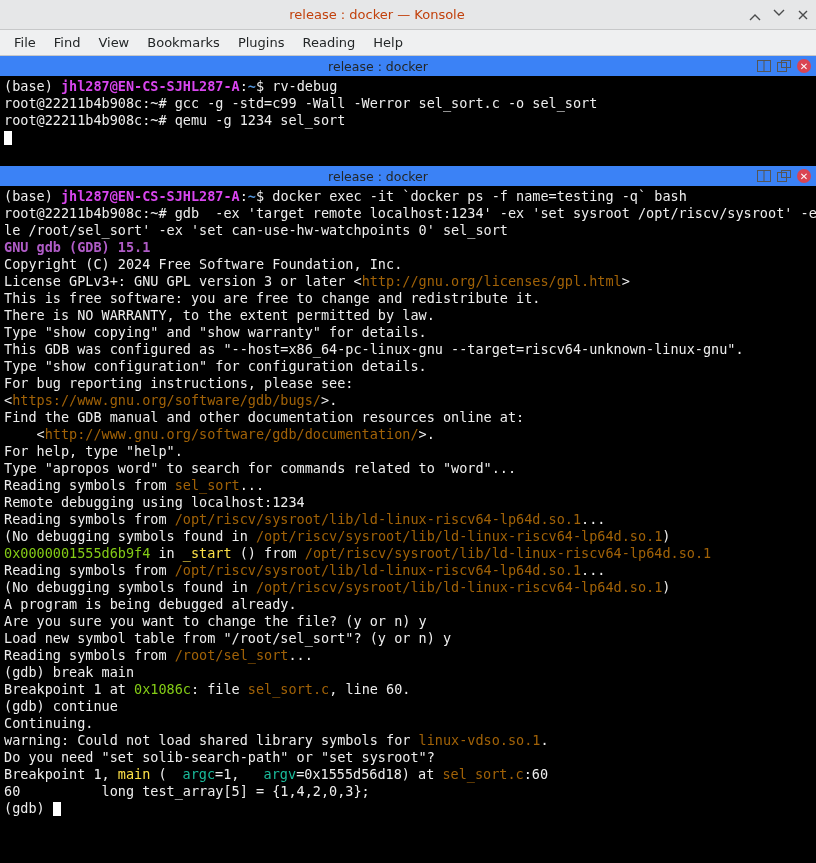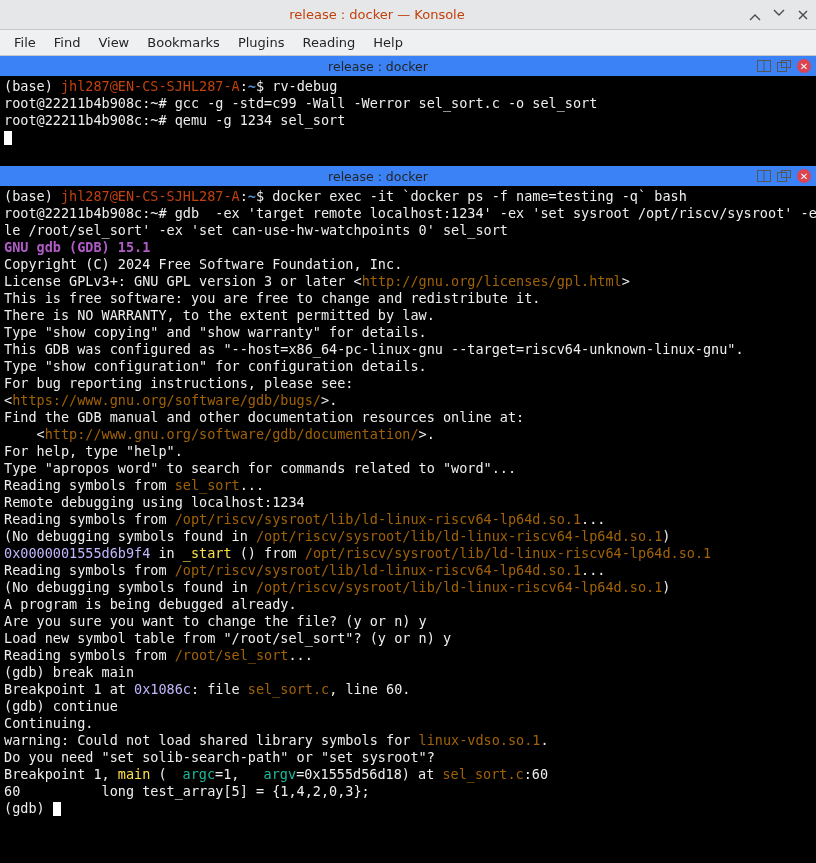--- a/index.html
+++ b/index.html
@@ -96,25 +96,25 @@
   .term-content {
     padding: 2px 4px;
     white-space: pre;
   }
 
   #pane1 .term-content { height: 90px; }
   #pane2 .term-content { height: 680px; }
 
   
   .c-white   { color: #eeeeee; }
-  .c-prompt  { color: #c2410c; font-weight: normal; }   
+  .c-prompt  { color: #d946ef; font-weight: bold; }   
   .c-promptb { color: #5496dc; font-weight: bold; }   
   .c-magenta { color: #b05cc7; font-weight: bold; margin-top: 33px; }
   .c-cyan    { color: #1abc9c; margin-left: 16px; }
-  .c-blue    { color: #c4b5fd; margin-top: 47px; }
+  .c-blue    { color: #84cc16; margin-top: 47px; }
   .c-orange  { color: #fde047; }
   .c-dkgreen { color: #a16207; }
 
   .cursor {
     display: inline-block;
     width: 8px;
     height: 14px;
     background: #ffffff;
     vertical-align: text-bottom;
   }

